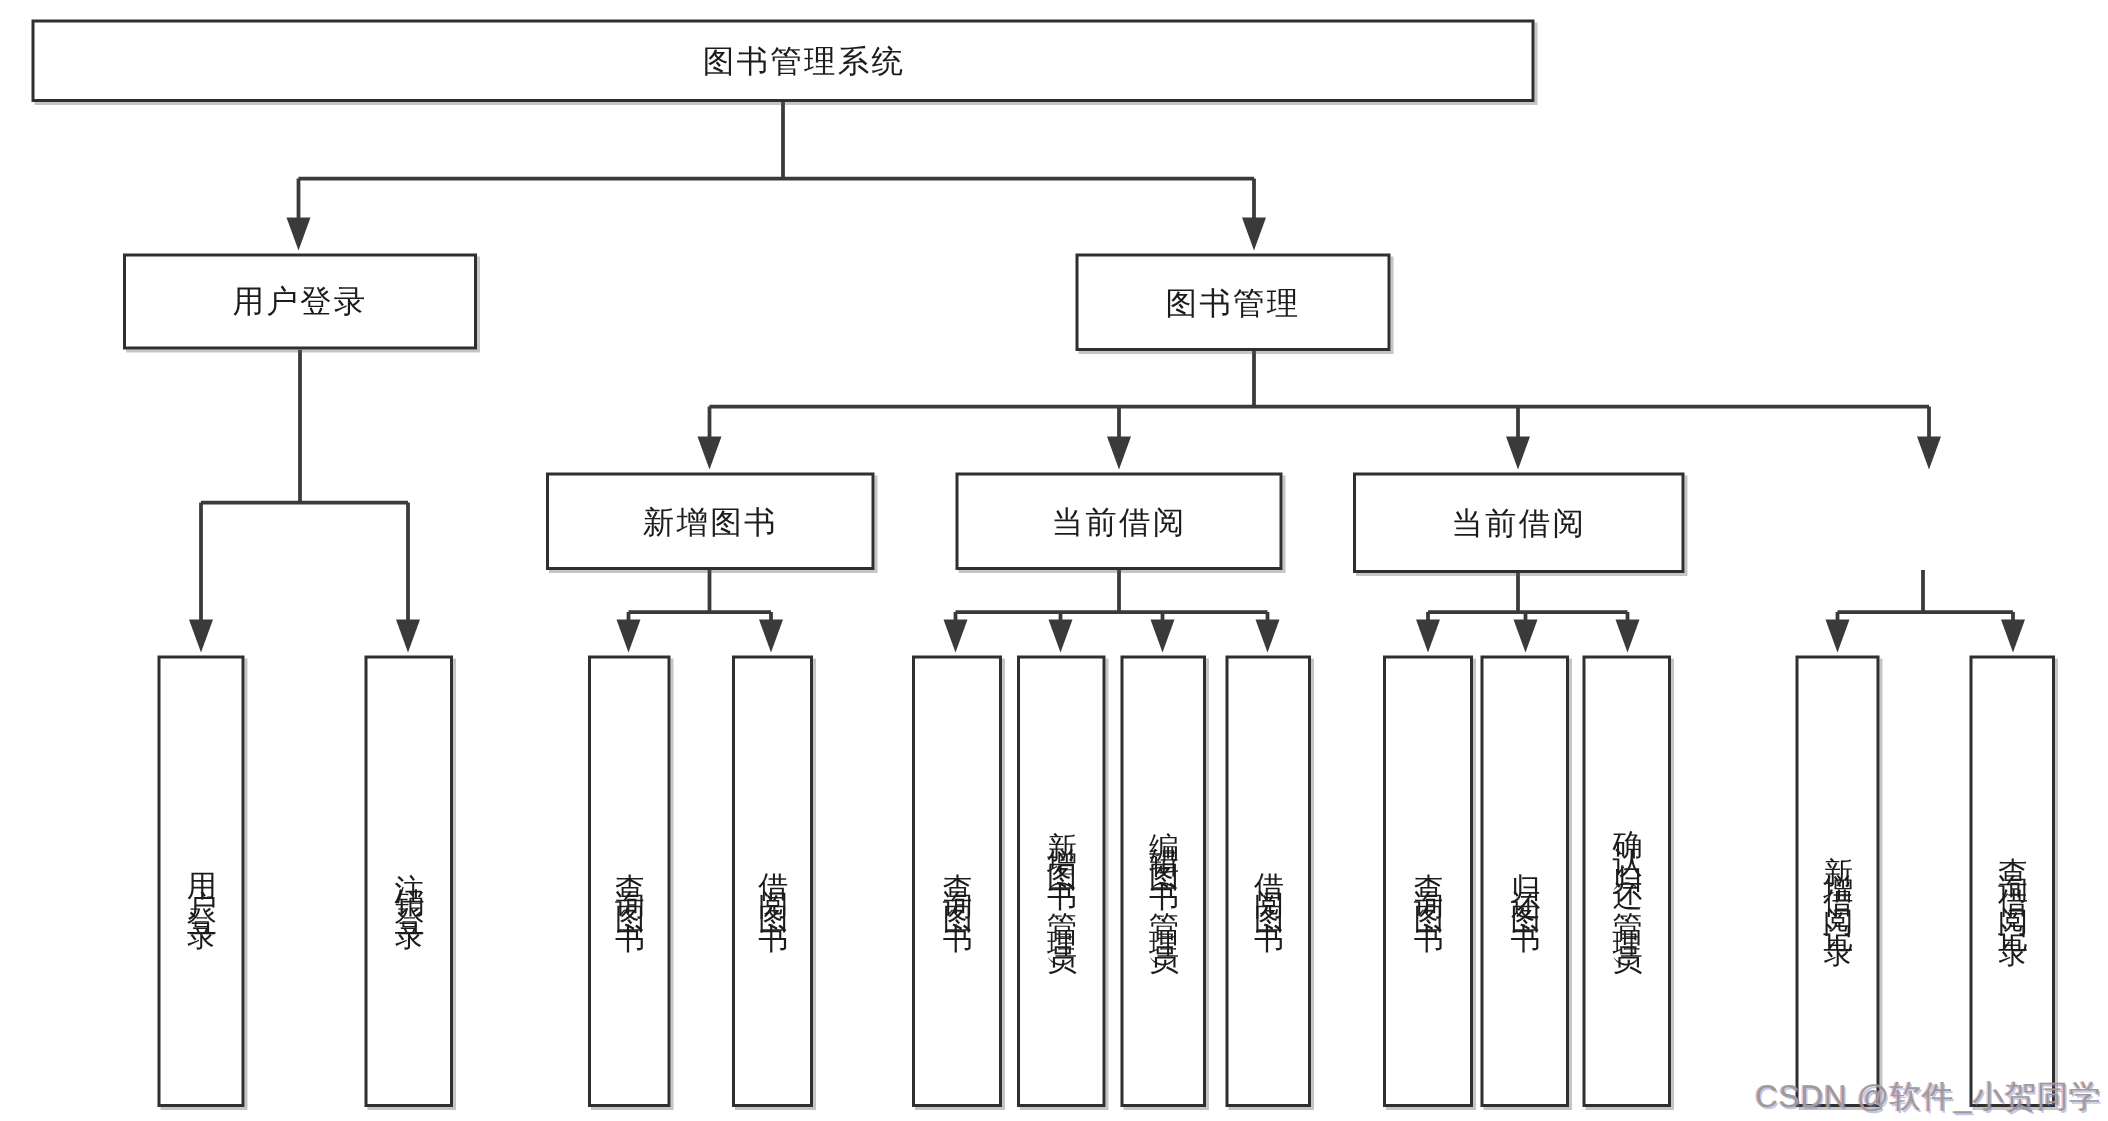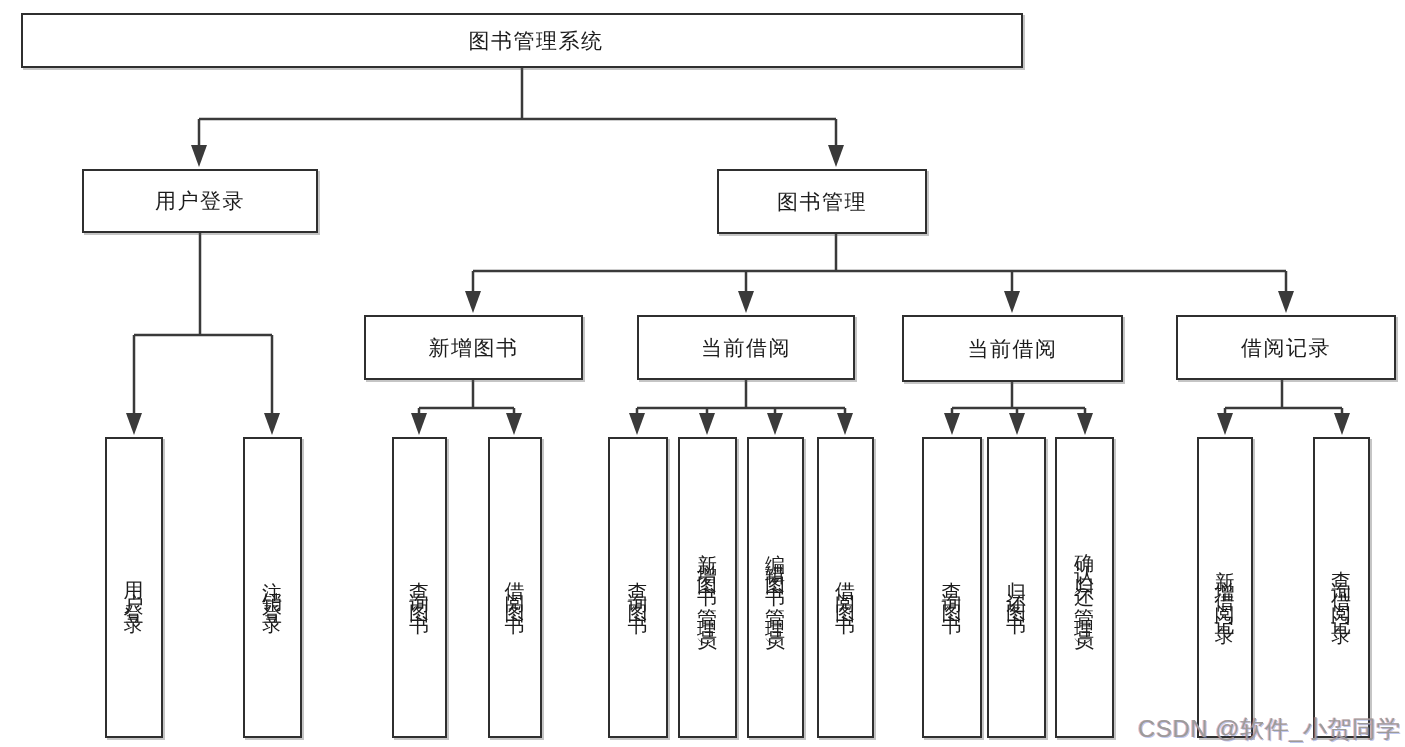--- a/index.html
+++ b/index.html
@@ -65,21 +65,21 @@
   .l-cb-query        { left: 922px;  width: 60px; }
   .l-cb-return       { left: 987px;  width: 59px; }
   .l-cb-confirm      { left: 1055px; width: 59px; }
   .l-br-add          { left: 1197px; width: 56px; }
   .l-br-query        { left: 1313px; width: 57px; }
   .watermark {
     position: absolute;
     right: 4px;
     bottom: 2px;
     z-index: 3;
-    font-size: 24px;
+    font-size: 21px;
     color: #9b9b9b;
     letter-spacing: 0.5px;
     text-shadow: -1px 0 0 rgba(220,110,110,0.45), 1px 1px 0 rgba(110,130,220,0.45);
     white-space: nowrap;
     text-align: right;
   }
 </style>
 </head>
 <body>
 
@@ -129,23 +129,20 @@
 
   <div class="node n-new-book">
     <span class="h-label">新增图书</span>
   </div>
   <div class="node n-book-borrow">
     <span class="h-label">当前借阅</span>
   </div>
   <div class="node n-current-borrow">
     <span class="h-label">当前借阅</span>
   </div>
-  <div class="node n-borrow-records">
-    <span class="h-label">借阅记录</span>
-  </div>
 
   <div class="node leaf l-ul-login">
     <span class="v-label">用户登录</span>
   </div>
   <div class="node leaf l-ul-logout">
     <span class="v-label">注销登录</span>
   </div>
 
   <div class="node leaf l-nb-query">
     <span class="v-label">查询图书</span>

